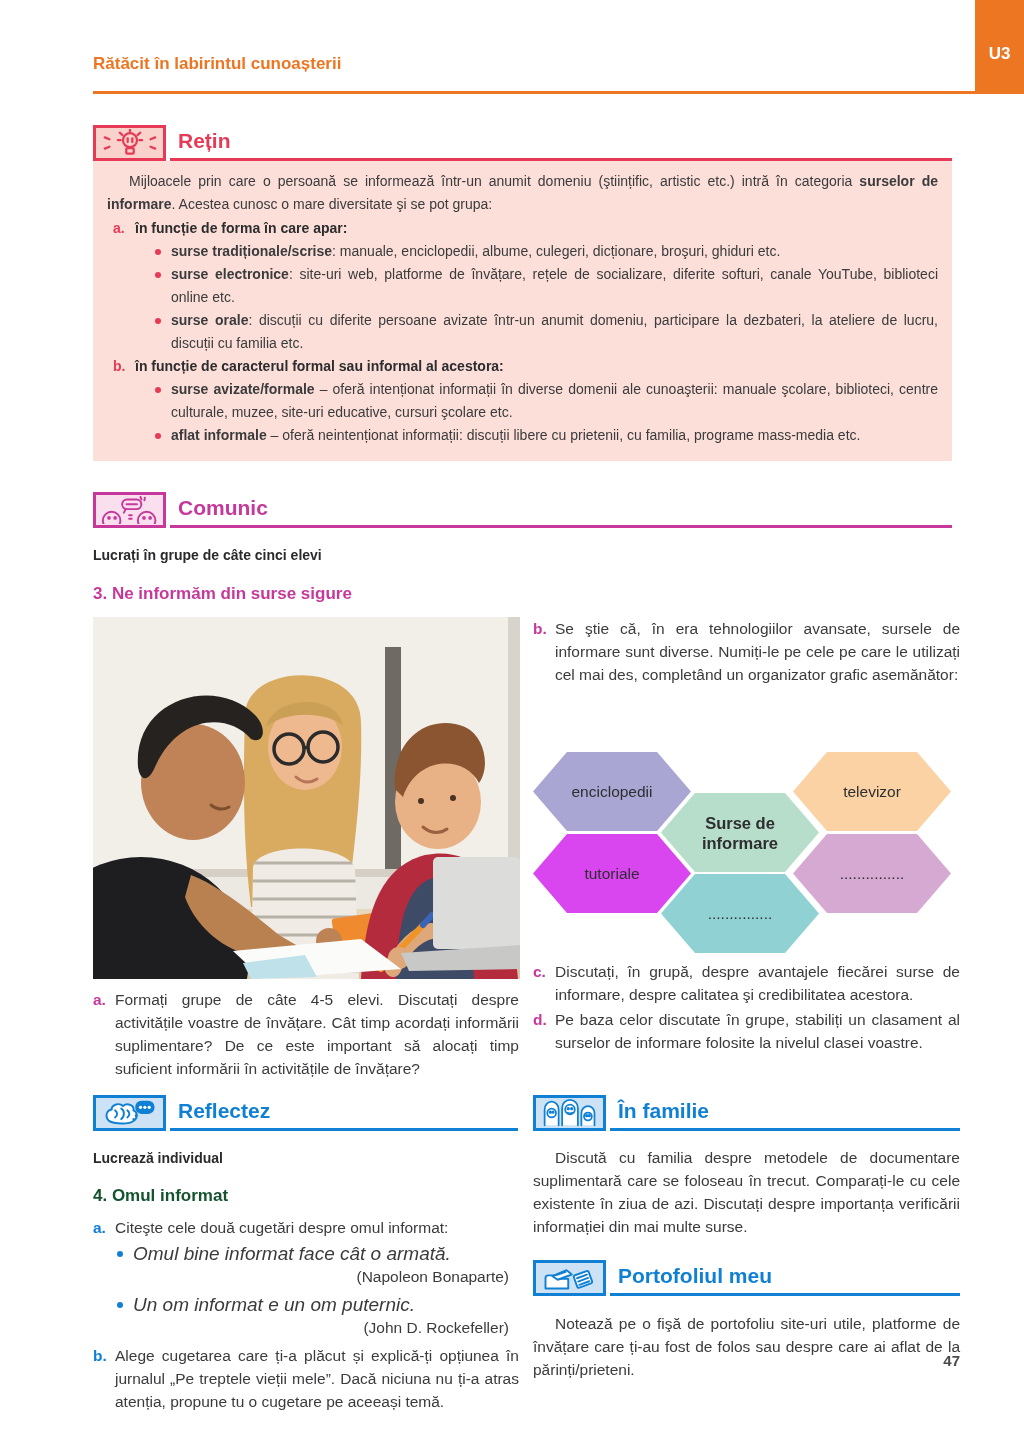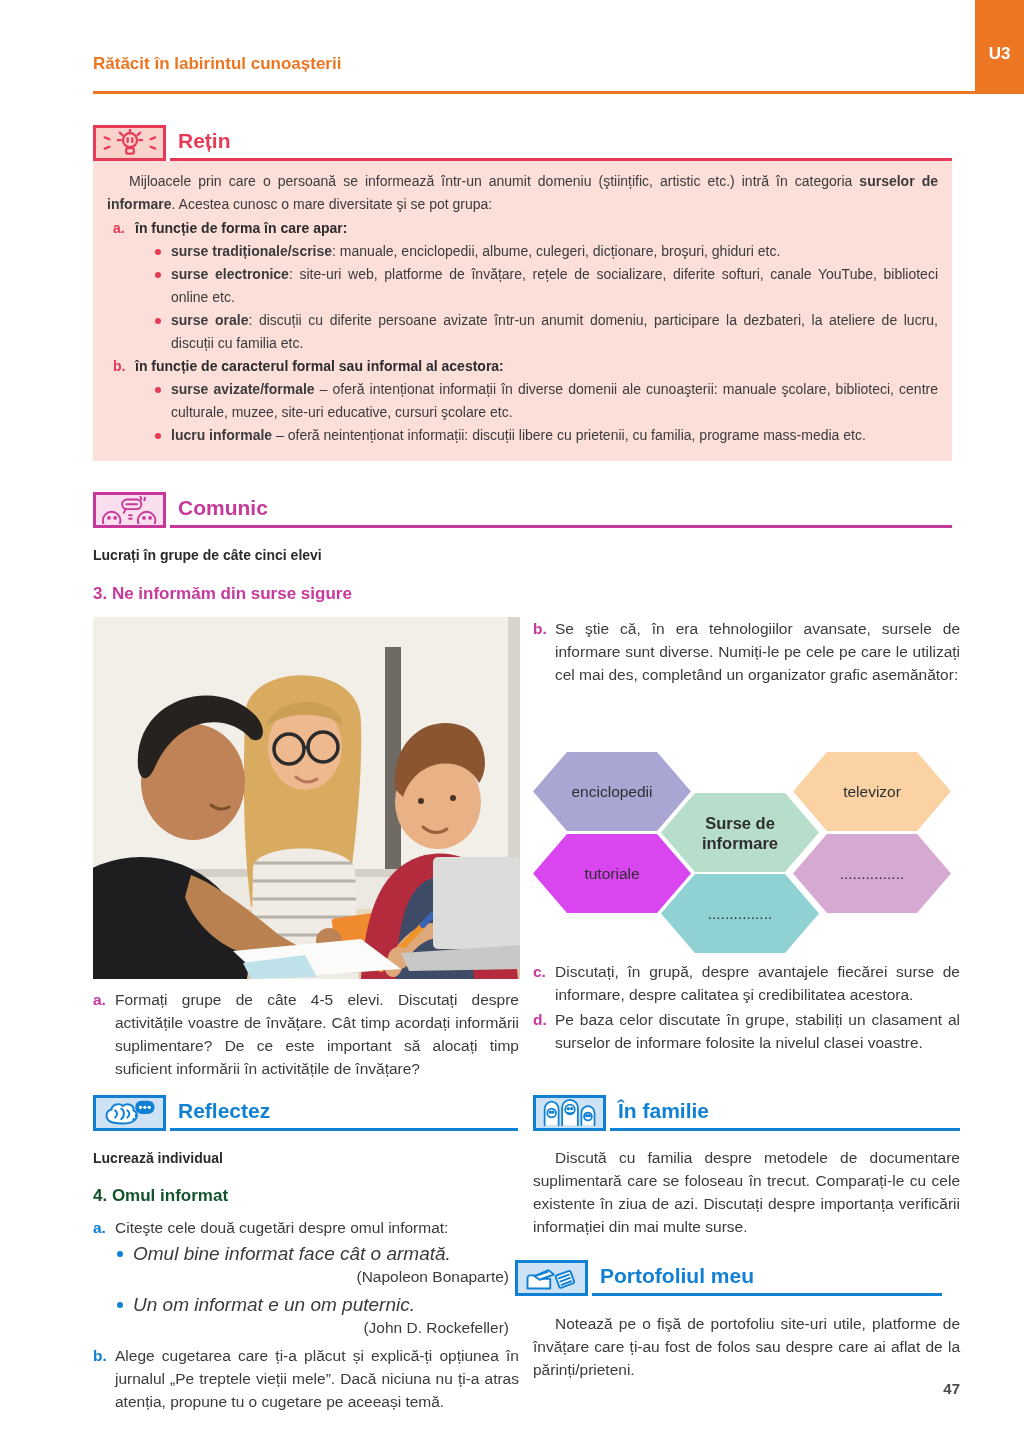--- a/index.html
+++ b/index.html
@@ -58,21 +58,21 @@
     clip-path:polygon(0 50%,21.5% 0,78.5% 0,100% 50%,78.5% 100%,21.5% 100%);
     display:flex;align-items:center;justify-content:center;
     font-size:15.5px;color:#2e2e30;text-align:center;}
   .hex.center-hex{font-weight:bold;font-size:16.5px;line-height:20px;padding:0 30px;box-sizing:border-box;}
 
   
   .quote{position:absolute;font-size:19px;line-height:23px;font-style:italic;padding-left:40px;}
   .quote::before{content:"";position:absolute;left:24px;top:9px;width:6px;height:6px;border-radius:50%;background:#1080d4;}
   .quote-author{position:absolute;font-size:15.5px;line-height:23px;text-align:right;padding-right:10px;box-sizing:border-box;}
 
-  .page-number{position:absolute;left:533px;top:1380px;width:427px;text-align:right;
+  .page-number{position:absolute;left:533px;top:1352px;width:427px;text-align:right;
     font-size:15px;font-weight:600;color:#4a4a4c;}
 
   .photo{position:absolute;left:93px;top:617px;width:427px;height:362px;overflow:hidden;}
   svg{display:block;}
 </style>
 </head>
 <body>
 
 <div class="unit-tab">U3</div>
 <div class="page-header-title">Rătăcit în labirintul cunoașterii</div>
@@ -103,21 +103,21 @@
   <p><span>Mijloacele prin care o persoană se informează într-un anumit domeniu (ştiințific, artistic etc.) intră în categoria </span><b>surselor de informare</b><span>. Acestea cunosc o mare diversitate şi se pot grupa:</span></p>
   <div class="lettered"><span class="mk mk-red">a.</span><span>în funcție de forma în care apar:</span></div>
   <ul class="bullets red">
     <li><b>surse tradiționale/scrise</b><span>: manuale, enciclopedii, albume, culegeri, dicționare, broşuri, ghiduri etc.</span></li>
     <li><b>surse electronice</b><span>: site-uri web, platforme de învățare, rețele de socializare, diferite softuri, canale YouTube, biblioteci online etc.</span></li>
     <li><b>surse orale</b><span>: discuții cu diferite persoane avizate într-un anumit domeniu, participare la dezbateri, la ateliere de lucru, discuții cu familia etc.</span></li>
   </ul>
   <div class="lettered"><span class="mk mk-red">b.</span><span>în funcție de caracterul formal sau informal al acestora:</span></div>
   <ul class="bullets red">
     <li><b>surse avizate/formale</b><span> – oferă intenționat informații în diverse domenii ale cunoaşterii: manuale şcolare, biblioteci, centre culturale, muzee, site-uri educative, cursuri şcolare etc.</span></li>
-    <li><b>lucru informale</b><span> – oferă neintenționat informații: discuții libere cu prietenii, cu familia, programe mass-media etc.</span></li>
+    <li><b>aflat informale</b><span> – oferă neintenționat informații: discuții libere cu prietenii, cu familia, programe mass-media etc.</span></li>
   </ul>
 </div>
 
 <div class="hdr hdr-magenta" style="left:93px;top:492px;width:859px;">
   <div class="icon-box">
     <svg width="60" height="28" viewBox="0 0 64 32" fill="none" stroke="#c6399b" stroke-width="2.2" stroke-linecap="round">
       <circle cx="11" cy="28" r="10"></circle>
       <circle cx="8" cy="25" r="1" fill="#c6399b"></circle>
         <circle cx="15" cy="25" r="1" fill="#c6399b"></circle>
       <circle cx="51" cy="28" r="10"></circle>
@@ -289,21 +289,21 @@
       <path d="M45,30 L45,16 a7.5,8 0 0 1 15,0 L60,30" fill="#ffffff"></path>
       <circle cx="52.5" cy="20" r="4.5"></circle>
       <circle cx="51" cy="19" r="0.9" fill="#1080d4"></circle>
         <circle cx="54" cy="19" r="0.9" fill="#1080d4"></circle>
     </svg>
   </div>
   <span class="hdr-title">În familie</span>
 </div>
 <div class="para" style="left:533px;top:1146px;width:427px;">Discută cu familia despre metodele de documentare suplimentară care se foloseau în trecut. Comparați-le cu cele existente în ziua de azi. Discutați despre importanța verificării informației din mai multe surse.</div>
 
-<div class="hdr hdr-blue" style="left:515px;top:1260px;width:427px;text-align:center;">
+<div class="hdr hdr-blue" style="left:533px;top:1260px;width:427px;text-align:center;">
   <div class="icon-box">
     <svg width="60" height="28" viewBox="0 0 64 32" fill="none" stroke="#1080d4" stroke-width="2.2" stroke-linecap="round" stroke-linejoin="round">
       <path d="M4,28 L4,16 a3,3 0 0 1 3,-3 L14,13 L17,17 L30,17 L30,28 Z" fill="#ffffff"></path>
       <path d="M12,14 L28,7 L34,12 L18,18 Z" fill="#ffffff"></path>
       <line x1="17" y1="12.5" x2="27" y2="9"></line>
       <g transform="rotate(-20 47 18)">
         <rect x="38" y="10" width="18" height="15" rx="2" fill="#ffffff"></rect>
         <line x1="41" y1="14" x2="53" y2="14"></line>
           <line x1="41" y1="18" x2="53" y2="18"></line>
           <line x1="41" y1="22" x2="53" y2="22"></line>

